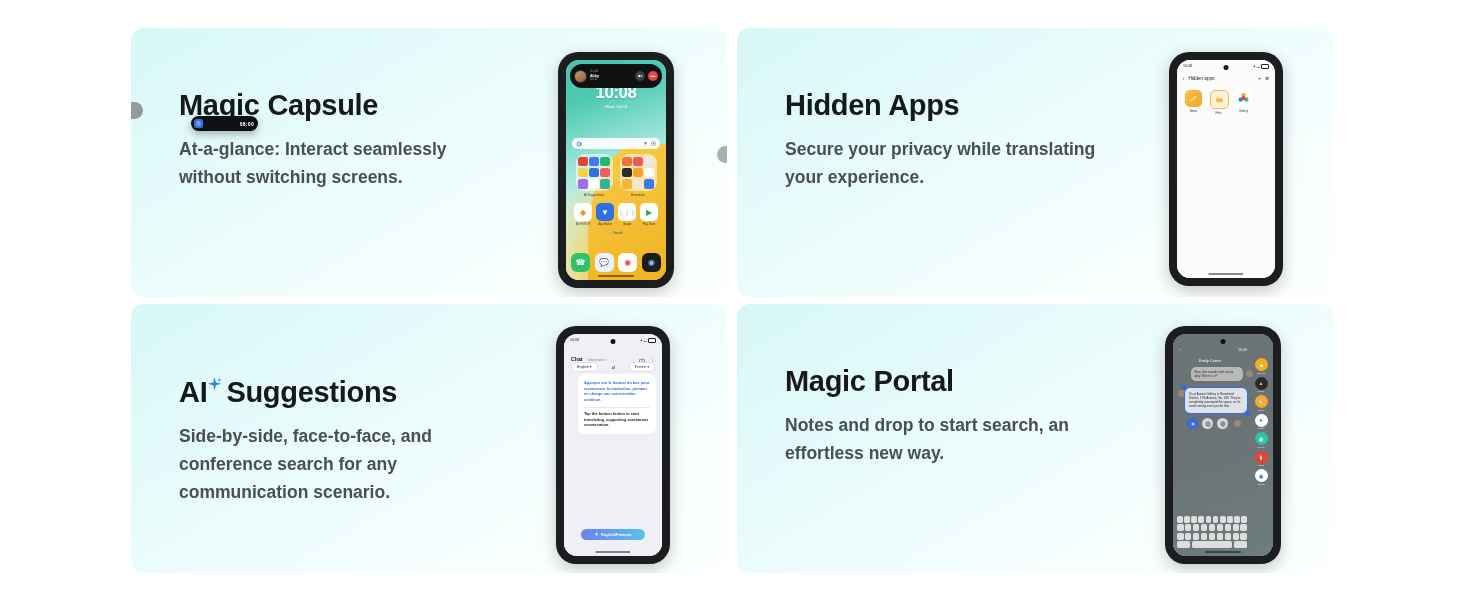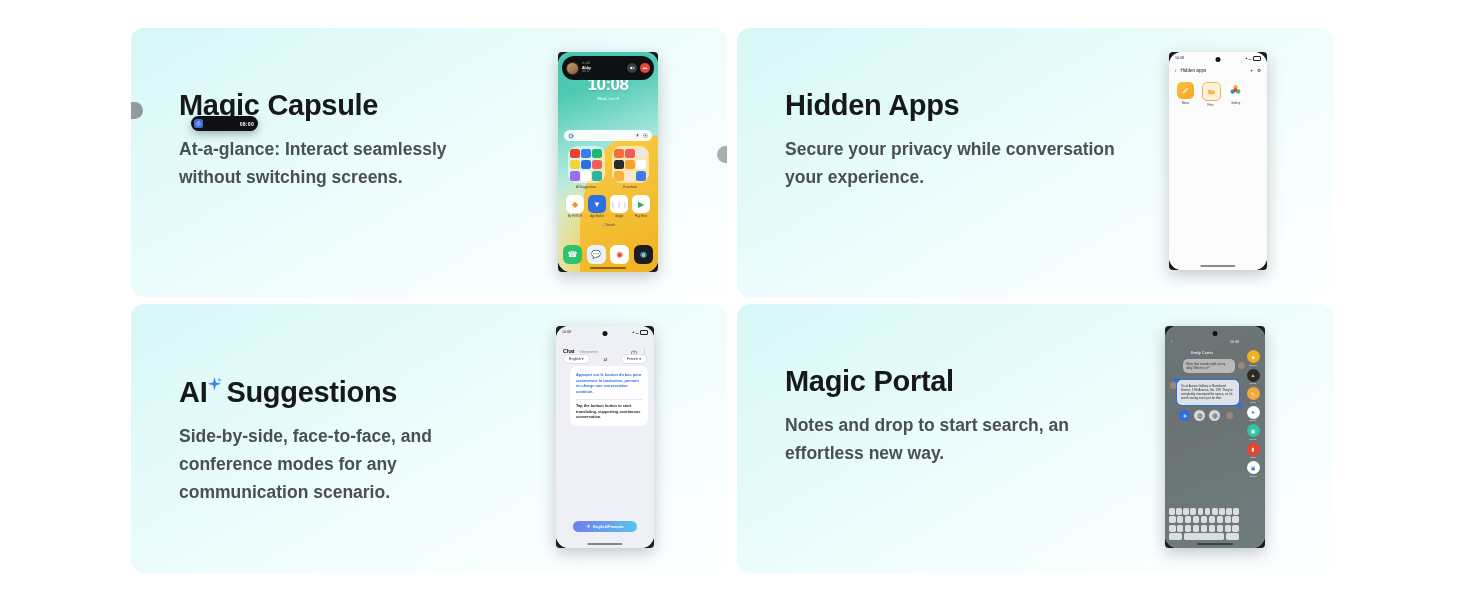--- a/index.html
+++ b/index.html
@@ -66,23 +66,23 @@
     font-size: 17.5px;
     color: #4a4f55;
     line-height: 1.6;
     margin: 0;
     font-weight: 700;
   }
 
   
   .phone {
     position: absolute;
-    border-radius: 4px;
+    border-radius: 20px;
     background: #1b1d1f;
-    padding: 0;
+    padding: 8px;
     box-shadow: 0 5px 16px rgba(0,0,0,0.22);
   }
   .phone-inner {
     width: 100%;
     height: 100%;
     border-radius: 13px;
     overflow: hidden;
     position: relative;
     background: #ffffff;
   }
@@ -396,21 +396,21 @@
               <line x1="9" y1="2.5" x2="15" y2="2.5" stroke="#fff" stroke-width="2.4"></line>
             </svg>
         </span>
         <span class="timer-val">08:00</span>
       </div>
     </div>
 
     <div class="card">
       <div class="card-text">
         <h2 class="card-title">Hidden Apps</h2>
-        <p class="card-desc">Secure your privacy while conversation your experience.</p>
+        <p class="card-desc">Secure your privacy while translating your experience.</p>
       </div>
 
       <div class="phone" id="phone-hidden">
         <div class="phone-inner">
           <div class="ha-screen"></div>
           <div class="punch-hole"></div>
 
           <div class="status-bar">
             <span>10:08</span>
             <span class="status-icons">
@@ -463,21 +463,21 @@
     </div>
 
     <div class="card">
       <div class="card-text">
         <h2 class="card-title">
           <span>AI</span><span class="ai-sparkle"><svg width="17" height="17" viewBox="0 0 24 24">
                 <path d="M12 1.5 L14 9 L21.5 11 L14 13 L12 20.5 L10 13 L2.5 11 L10 9 Z" fill="#3b7ff0"></path>
                 <path d="M19 2 L19.9 4.6 L22.5 5.5 L19.9 6.4 L19 9 L18.1 6.4 L15.5 5.5 L18.1 4.6 Z" fill="#6aa6ff"></path>
               </svg></span><span>Suggestions</span>
         </h2>
-        <p class="card-desc">Side-by-side, face-to-face, and conference modes for any communication scenario.</p>
+        <p class="card-desc">Side-by-side, face-to-face, and conference search for any communication scenario.</p>
       </div>
 
       <div class="phone" id="phone-translate">
         <div class="phone-inner">
           <div class="tr-screen"></div>
           <div class="punch-hole"></div>
 
           <div class="status-bar">
             <span>10:08</span>
             <span class="status-icons">

